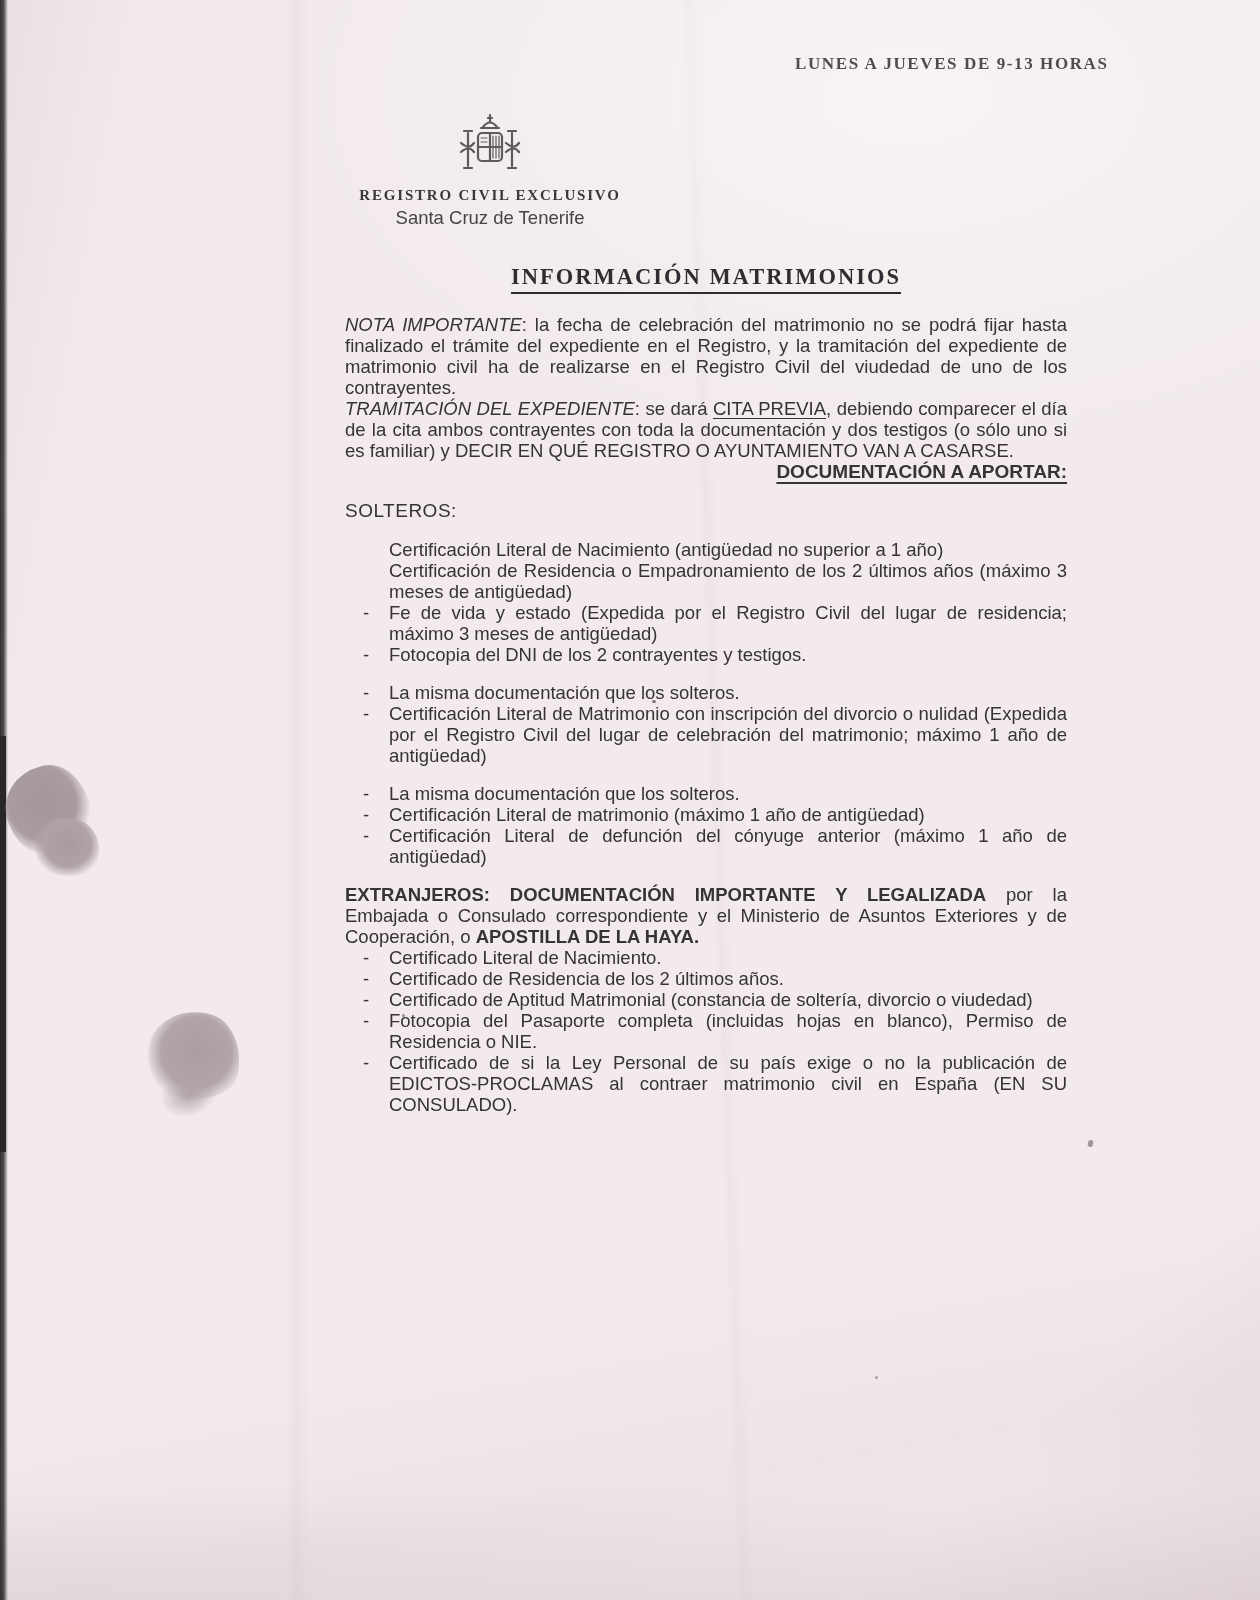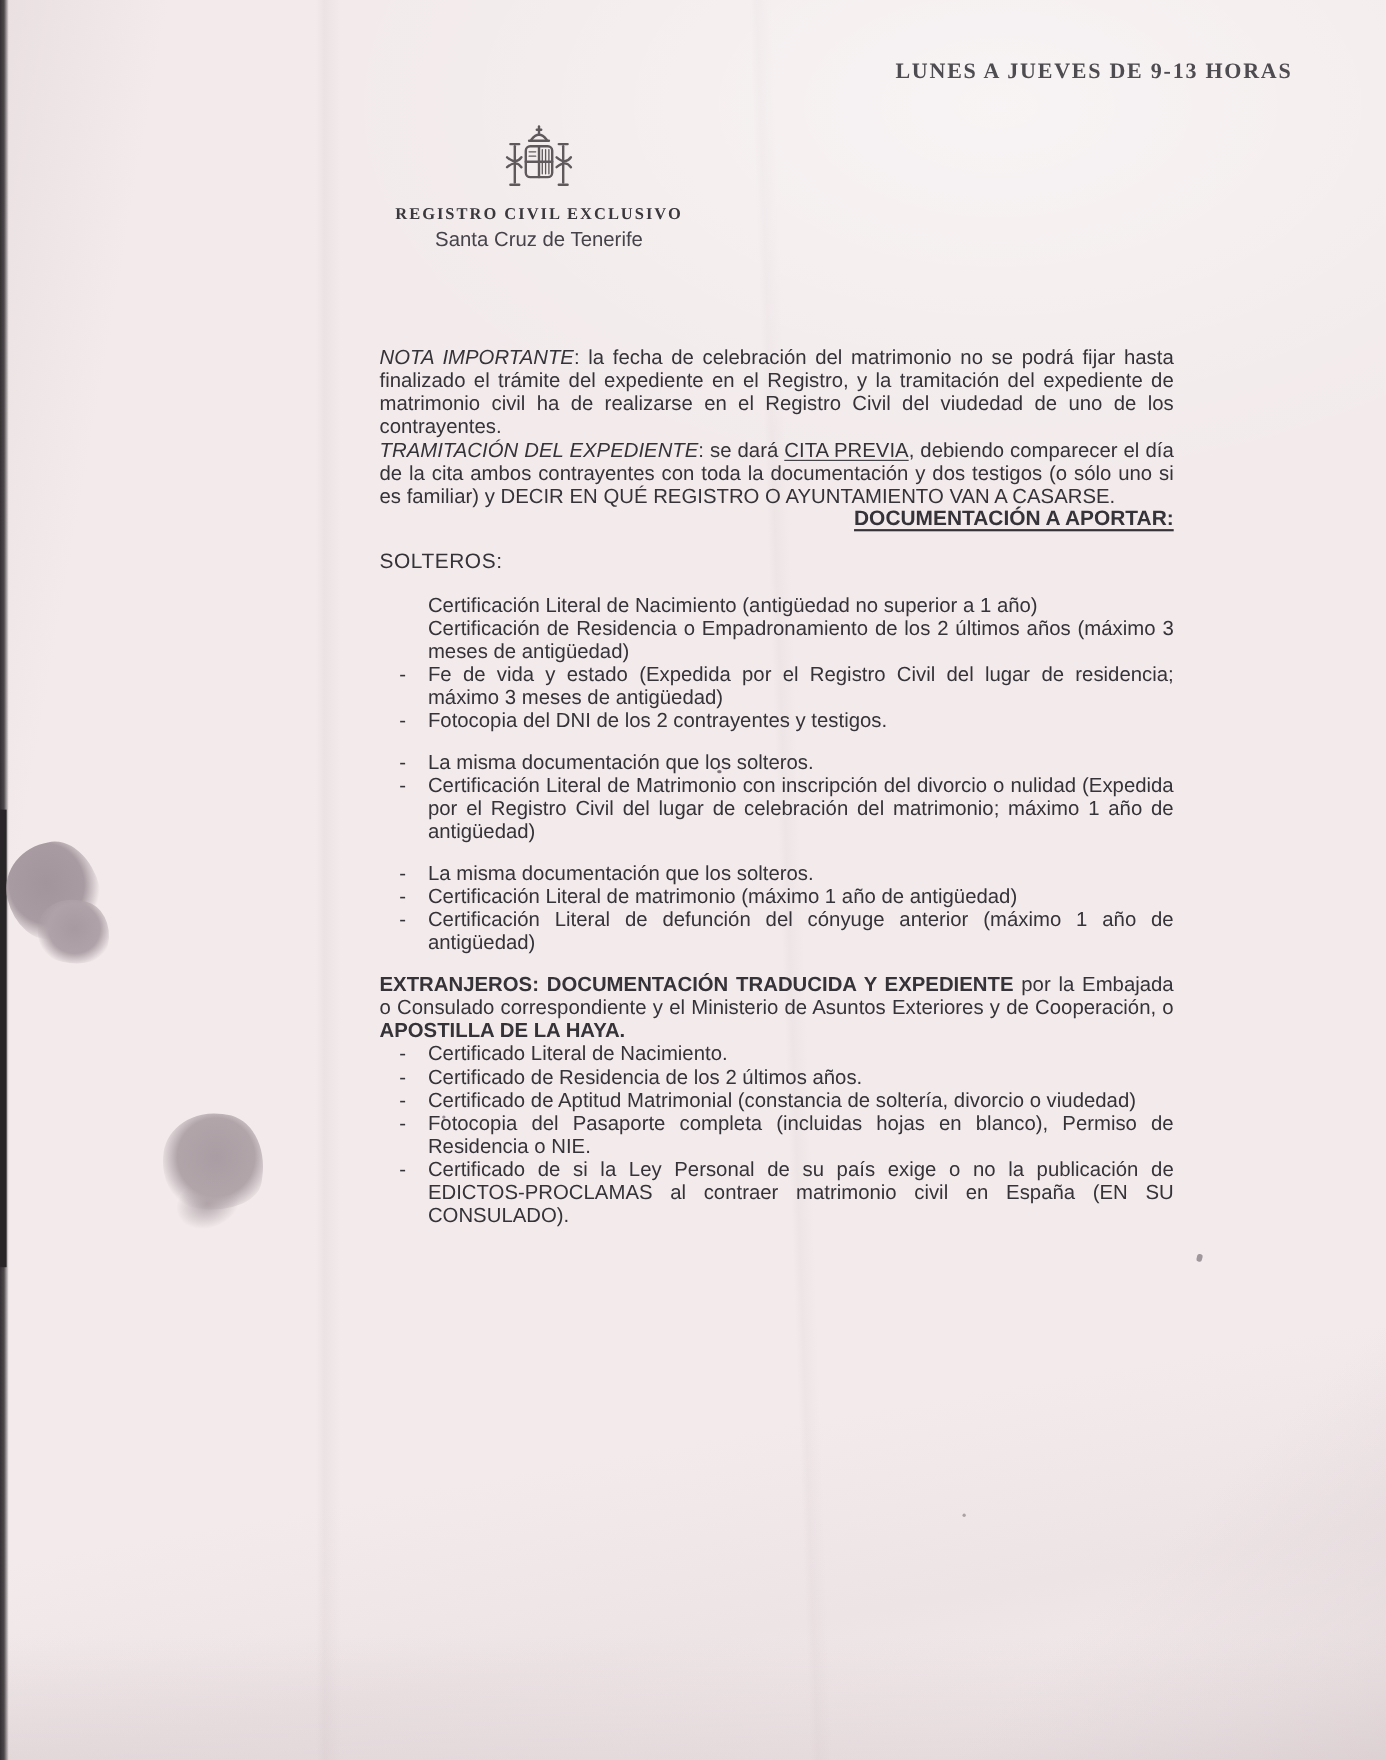--- a/index.html
+++ b/index.html
@@ -15,22 +15,22 @@
       linear-gradient(0deg, rgba(210,196,199,0.40) 0%, rgba(210,196,199,0) 7%),
       linear-gradient(170deg, rgba(255,255,255,0) 78%, rgba(222,210,213,0.25) 88%, rgba(255,255,255,0) 96%);
     font-family:"Liberation Sans", sans-serif;
     color:#343236;
   }
   .edge-left{position:absolute;left:0;top:0;width:8px;height:100%;
     background:linear-gradient(90deg,#201c1f 0%, #3c373a 45%, rgba(60,55,58,0) 100%);
     opacity:.9;}
   .edge-left::after{content:"";position:absolute;left:0;top:46%;width:6px;height:26%;background:#141114;}
 
-  .stamp{position:absolute;left:814px;top:54px;
-    font-family:"Liberation Serif", serif;font-size:20px;font-weight:600;
+  .stamp{position:absolute;left:795px;top:54px;
+    font-family:"Liberation Serif", serif;font-size:17px;font-weight:600;
     letter-spacing:1.6px;color:#4e4c50;white-space:nowrap;}
 
   .header-block{position:absolute;left:330px;top:112px;width:320px;text-align:center;}
   .emblem{display:block;margin:0 auto;opacity:.88;}
   .org{font-family:"Liberation Serif", serif;font-size:15px;font-weight:600;
     letter-spacing:1.8px;color:#3a383c;margin-top:9px;white-space:nowrap;}
   .city{font-size:18.5px;color:#454349;margin-top:3px;}
 
   .title-row{position:absolute;left:345px;top:264px;width:722px;text-align:center;}
   .title{display:inline-block;font-family:"Liberation Serif", serif;font-size:22.5px;
@@ -100,20 +100,23 @@
         <path d="M39 15 q7 -9 14 0"></path>
           <path d="M37 16 h18"></path>
         <path d="M44 6 h4"></path>
           <path d="M46 3 v7"></path>
       </g>
     </svg>
     <div class="org">REGISTRO CIVIL EXCLUSIVO</div>
     <div class="city">Santa Cruz de Tenerife</div>
   </div>
 
+  <div class="title-row">
+    <span class="title">INFORMACIÓN MATRIMONIOS</span>
+  </div>
 
   <div class="content">
 
     <p class="p-nota"><span class="lbl-italic">NOTA IMPORTANTE</span><span>: la fecha de celebración del matrimonio no se podrá fijar hasta finalizado el trámite del expediente en el Registro, y la tramitación del expediente de matrimonio civil ha de realizarse en el Registro Civil del viudedad de uno de los contrayentes.</span></p>
 
     <p class="p-tram"><span class="lbl-italic">TRAMITACIÓN DEL EXPEDIENTE</span><span>: se dará </span><span class="u">CITA PREVIA</span><span>, debiendo comparecer el día de la cita ambos contrayentes con toda la documentación y dos testigos (o sólo uno si es familiar) y </span><span>DECIR EN QUÉ REGISTRO O AYUNTAMIENTO VAN A CASARSE.</span></p>
 
     <p class="doc-heading">DOCUMENTACIÓN A APORTAR:</p>
 
     <p class="sec-heading">SOLTEROS:</p>
@@ -155,21 +158,21 @@
       <div class="item">
         <span class="dash">-</span>
         <span class="it">Certificación Literal de matrimonio (máximo 1 año de antigüedad)</span>
       </div>
       <div class="item">
         <span class="dash">-</span>
         <span class="it">Certificación Literal de defunción del cónyuge anterior (máximo 1 año de antigüedad)</span>
       </div>
     </div>
 
-    <p class="p-extr"><span class="b">EXTRANJEROS: DOCUMENTACIÓN TRADUCIDA Y EXPEDIENTE</span><span>  por la Embajada o Consulado correspondiente y el Ministerio de Asuntos Exteriores y de Cooperación, o </span><span class="b">APOSTILLA DE LA HAYA.</span></p>
+    <p class="p-extr"><span class="b">EXTRANJEROS: DOCUMENTACIÓN IMPORTANTE Y LEGALIZADA</span><span>  por la Embajada o Consulado correspondiente y el Ministerio de Asuntos Exteriores y de Cooperación, o </span><span class="b">APOSTILLA DE LA HAYA.</span></p>
 
     <div class="items">
       <div class="item">
         <span class="dash">-</span>
         <span class="it">Certificado Literal de Nacimiento.</span>
       </div>
       <div class="item">
         <span class="dash">-</span>
         <span class="it">Certificado de Residencia de los 2 últimos años.</span>
       </div>

